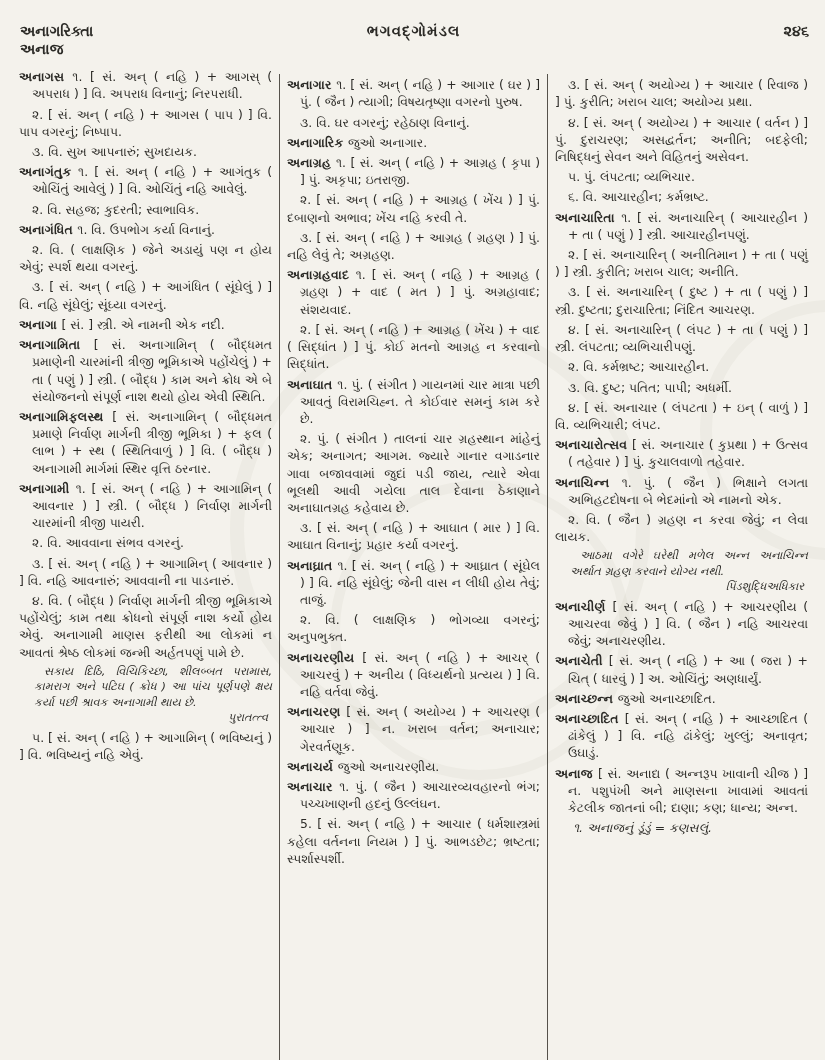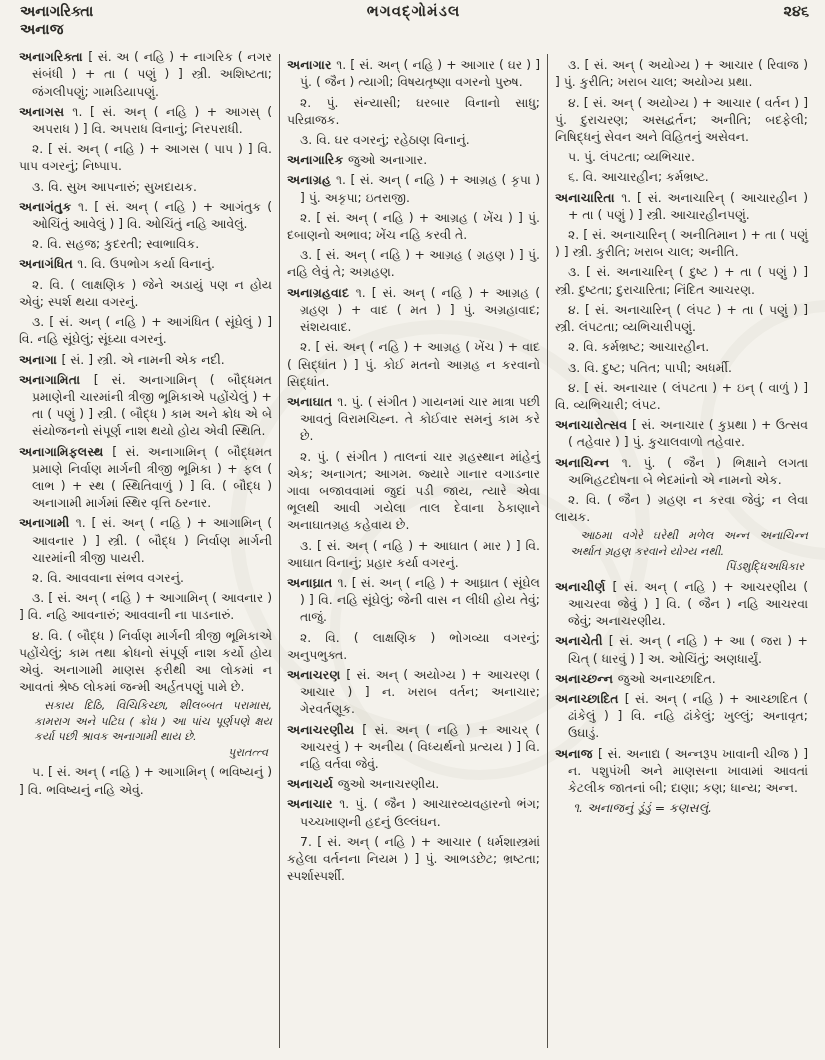--- a/index.html
+++ b/index.html
@@ -10,21 +10,21 @@
   html,body{width:825px;height:1060px;}
   body{
     background:var(--paper);
     color:var(--ink);
     font-family:"DejaVu Sans","Liberation Sans",sans-serif;
     position:relative;
     overflow:hidden;
   }
   .page{
     width:825px;height:1060px;
-    padding:0 10px 6px 12px;
+    padding:20px 10px 6px 12px;
     position:relative;
     overflow:hidden;
   }
   
   .wm{
     position:absolute;border-radius:50%;
     border:14px solid rgba(130,120,100,0.055);
     pointer-events:none;z-index:0;
   }
   .wm.w1{width:420px;height:420px;left:230px;top:320px;}
@@ -82,59 +82,57 @@
     <div class="guide">
       <span>અનાગરિક્તા</span>
       <span>અનાજ</span>
     </div>
     <div class="title">ભગવદ્ગોમંડલ</div>
     <div>૨૪૬</div>
   </div>
 
   <div class="cols">
     <div class="col">
-        <p class="para entry"><b class="head">અનાગરિક્તા </b>[ સં. અ ( નહિ ) + નાગરિક ( નગર સંબંધી ) + તા ( પણું ) ] સ્ત્રી. અશિષ્ટતા; જંગલીપણું; ગામડિયાપણું.</p>
         <p class="para entry"><b class="head">અનાગસ </b>૧. [ સં. અન્ ( નહિ ) + આગસ્ ( અપરાધ ) ] વિ. અપરાધ વિનાનું; નિરપરાધી.</p>
         <p class="para sense">૨. [ સં. અન્ ( નહિ ) + આગસ ( પાપ ) ] વિ. પાપ વગરનું; નિષ્પાપ.</p>
         <p class="para sense">૩. વિ. સુખ આપનારું; સુખદાયક.</p>
         <p class="para entry"><b class="head">અનાગંતુક </b>૧. [ સં. અન્ ( નહિ ) + આગંતુક ( ઓચિંતું આવેલું ) ] વિ. ઓચિંતું નહિ આવેલું.</p>
         <p class="para sense">૨. વિ. સહજ; કુદરતી; સ્વાભાવિક.</p>
         <p class="para entry"><b class="head">અનાગંધિત </b>૧. વિ. ઉપભોગ કર્યા વિનાનું.</p>
         <p class="para sense">૨. વિ. ( લાક્ષણિક ) જેને અડાયું પણ ન હોય એવું; સ્પર્શ થયા વગરનું.</p>
         <p class="para sense">૩. [ સં. અન્ ( નહિ ) + આગંધિત ( સૂંઘેલું ) ] વિ. નહિ સૂંઘેલું; સૂંઘ્યા વગરનું.</p>
         <p class="para entry"><b class="head">અનાગા </b>[ સં. ] સ્ત્રી. એ નામની એક નદી.</p>
         <p class="para entry"><b class="head">અનાગામિતા </b>[ સં. અનાગામિન્ ( બૌદ્ધમત પ્રમાણેની ચારમાંની ત્રીજી ભૂમિકાએ પહોંચેલું ) + તા ( પણું ) ] સ્ત્રી. ( બૌદ્ધ ) કામ અને ક્રોધ એ બે સંયોજનનો સંપૂર્ણ નાશ થયો હોય એવી સ્થિતિ.</p>
         <p class="para entry"><b class="head">અનાગામિફલસ્થ </b>[ સં. અનાગામિન્ ( બૌદ્ધમત પ્રમાણે નિર્વાણ માર્ગની ત્રીજી ભૂમિકા ) + ફલ ( લાભ ) + સ્થ ( સ્થિતિવાળું ) ] વિ. ( બૌદ્ધ ) અનાગામી માર્ગમાં સ્થિર વૃત્તિ ઠરનાર.</p>
         <p class="para entry"><b class="head">અનાગામી </b>૧. [ સં. અન્ ( નહિ ) + આગામિન્ ( આવનાર ) ] સ્ત્રી. ( બૌદ્ધ ) નિર્વાણ માર્ગની ચારમાંની ત્રીજી પાયરી.</p>
         <p class="para sense">૨. વિ. આવવાના સંભવ વગરનું.</p>
         <p class="para sense">૩. [ સં. અન્ ( નહિ ) + આગામિન્ ( આવનાર ) ] વિ. નહિ આવનારું; આવવાની ના પાડનારું.</p>
         <p class="para sense">૪. વિ. ( બૌદ્ધ ) નિર્વાણ માર્ગની ત્રીજી ભૂમિકાએ પહોંચેલું; કામ તથા ક્રોધનો સંપૂર્ણ નાશ કર્યો હોય એવું. અનાગામી માણસ ફરીથી આ લોકમાં ન આવતાં શ્રેષ્ઠ લોકમાં જન્મી અર્હતપણું પામે છે.</p>
         <p class="para cite">સકાય દિઠિ, વિચિકિચ્છા, શીલબ્બત પરામાસ, કામરાગ અને પટિઘ ( ક્રોધ ) આ પાંચ પૂર્ણપણે ક્ષય કર્યા પછી શ્રાવક અનાગામી થાય છે.<span class="attr">પુરાતત્ત્વ</span></p>
         <p class="para sense">૫. [ સં. અન્ ( નહિ ) + આગામિન્ ( ભવિષ્યનું ) ] વિ. ભવિષ્યનું નહિ એવું.</p>
       </div>
     <div class="col">
         <p class="para entry"><b class="head">અનાગાર </b>૧. [ સં. અન્ ( નહિ ) + આગાર ( ઘર ) ] પું. ( જૈન ) ત્યાગી; વિષયતૃષ્ણા વગરનો પુરુષ.</p>
-        <p class="para sense">૨. પું. સંન્યાસી; ઘરબાર વિનાનો સાધુ; પરિવ્રાજક.</p>
         <p class="para sense">૩. વિ. ઘર વગરનું; રહેઠાણ વિનાનું.</p>
         <p class="para entry"><b class="head">અનાગારિક </b>જુઓ અનાગાર.</p>
         <p class="para entry"><b class="head">અનાગ્રહ </b>૧. [ સં. અન્ ( નહિ ) + આગ્રહ ( કૃપા ) ] પું. અકૃપા; ઇતરાજી.</p>
         <p class="para sense">૨. [ સં. અન્ ( નહિ ) + આગ્રહ ( ખેંચ ) ] પું. દબાણનો અભાવ; ખેંચ નહિ કરવી તે.</p>
         <p class="para sense">૩. [ સં. અન્ ( નહિ ) + આગ્રહ ( ગ્રહણ ) ] પું. નહિ લેવું તે; અગ્રહણ.</p>
         <p class="para entry"><b class="head">અનાગ્રહવાદ </b>૧. [ સં. અન્ ( નહિ ) + આગ્રહ ( ગ્રહણ ) + વાદ ( મત ) ] પું. અગ્રહાવાદ; સંશયવાદ.</p>
         <p class="para sense">૨. [ સં. અન્ ( નહિ ) + આગ્રહ ( ખેંચ ) + વાદ ( સિદ્ધાંત ) ] પું. કોઈ મતનો આગ્રહ ન કરવાનો સિદ્ધાંત.</p>
         <p class="para entry"><b class="head">અનાઘાત </b>૧. પું. ( સંગીત ) ગાયનમાં ચાર માત્રા પછી આવતું વિરામચિહ્ન. તે કોઈવાર સમનું કામ કરે છે.</p>
         <p class="para sense">૨. પું. ( સંગીત ) તાલનાં ચાર ગ્રહસ્થાન માંહેનું એક; અનાગત; આગમ. જ્યારે ગાનાર વગાડનાર ગાવા બજાવવામાં જુદાં પડી જાય, ત્યારે એવા ભૂલથી આવી ગયેલા તાલ દેવાના ઠેકાણાને અનાઘાતગ્રહ કહેવાય છે.</p>
         <p class="para sense">૩. [ સં. અન્ ( નહિ ) + આઘાત ( માર ) ] વિ. આઘાત વિનાનું; પ્રહાર કર્યા વગરનું.</p>
         <p class="para entry"><b class="head">અનાઘ્રાત </b>૧. [ સં. અન્ ( નહિ ) + આઘ્રાત ( સૂંઘેલ ) ] વિ. નહિ સૂંઘેલું; જેની વાસ ન લીધી હોય તેવું; તાજું.</p>
         <p class="para sense">૨. વિ. ( લાક્ષણિક ) ભોગવ્યા વગરનું; અનુપભુક્ત.</p>
+        <p class="para entry"><b class="head">અનાચરણીય </b>[ સં. અન્ ( નહિ ) + આચર્ ( આચરવું ) + અનીય ( વિધ્યર્થનો પ્રત્યય ) ] વિ. નહિ વર્તવા જેવું.</p>
         <p class="para entry"><b class="head">અનાચરણ </b>[ સં. અન્ ( અયોગ્ય ) + આચરણ ( આચાર ) ] ન. ખરાબ વર્તન; અનાચાર; ગેરવર્તણૂક.</p>
-        <p class="para entry"><b class="head">અનાચરણીય </b>[ સં. અન્ ( નહિ ) + આચર્ ( આચરવું ) + અનીય ( વિધ્યર્થનો પ્રત્યય ) ] વિ. નહિ વર્તવા જેવું.</p>
         <p class="para entry"><b class="head">અનાચર્ય </b>જુઓ અનાચરણીય.</p>
         <p class="para entry"><b class="head">અનાચાર </b>૧. પું. ( જૈન ) આચારવ્યવહારનો ભંગ; પચ્ચખાણની હદનું ઉલ્લંઘન.</p>
-        <p class="para sense">7. [ સં. અન્ ( નહિ ) + આચાર ( ધર્મશાસ્ત્રમાં કહેલા વર્તનના નિયમ ) ] પું. આભડછેટ; ભ્રષ્ટતા; સ્પર્શાસ્પર્શી.</p>
+        <p class="para sense">5. [ સં. અન્ ( નહિ ) + આચાર ( ધર્મશાસ્ત્રમાં કહેલા વર્તનના નિયમ ) ] પું. આભડછેટ; ભ્રષ્ટતા; સ્પર્શાસ્પર્શી.</p>
       </div>
     <div class="col">
         <p class="para sense">૩. [ સં. અન્ ( અયોગ્ય ) + આચાર ( રિવાજ ) ] પું. કુરીતિ; ખરાબ ચાલ; અયોગ્ય પ્રથા.</p>
         <p class="para sense">૪. [ સં. અન્ ( અયોગ્ય ) + આચાર ( વર્તન ) ] પું. દુરાચરણ; અસદ્વર્તન; અનીતિ; બદફેલી; નિષિદ્ધનું સેવન અને વિહિતનું અસેવન.</p>
         <p class="para sense">૫. પું. લંપટતા; વ્યભિચાર.</p>
         <p class="para sense">૬. વિ. આચારહીન; કર્મભ્રષ્ટ.</p>
         <p class="para entry"><b class="head">અનાચારિતા </b>૧. [ સં. અનાચારિન્ ( આચારહીન ) + તા ( પણું ) ] સ્ત્રી. આચારહીનપણું.</p>
         <p class="para sense">૨. [ સં. અનાચારિન્ ( અનીતિમાન ) + તા ( પણું ) ] સ્ત્રી. કુરીતિ; ખરાબ ચાલ; અનીતિ.</p>
         <p class="para sense">૩. [ સં. અનાચારિન્ ( દુષ્ટ ) + તા ( પણું ) ] સ્ત્રી. દુષ્ટતા; દુરાચારિતા; નિંદિત આચરણ.</p>
         <p class="para sense">૪. [ સં. અનાચારિન્ ( લંપટ ) + તા ( પણું ) ] સ્ત્રી. લંપટતા; વ્યભિચારીપણું.</p>

